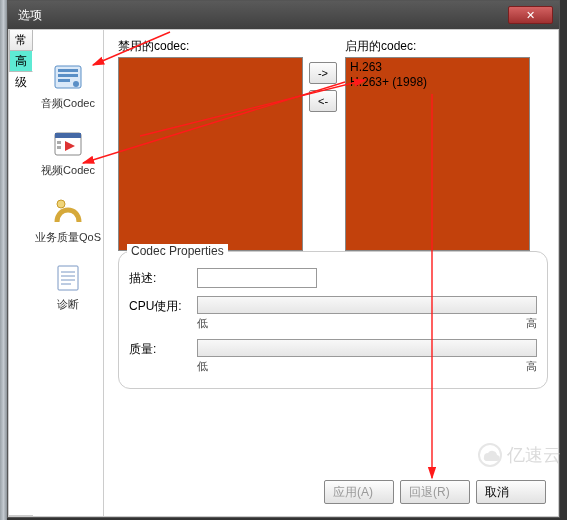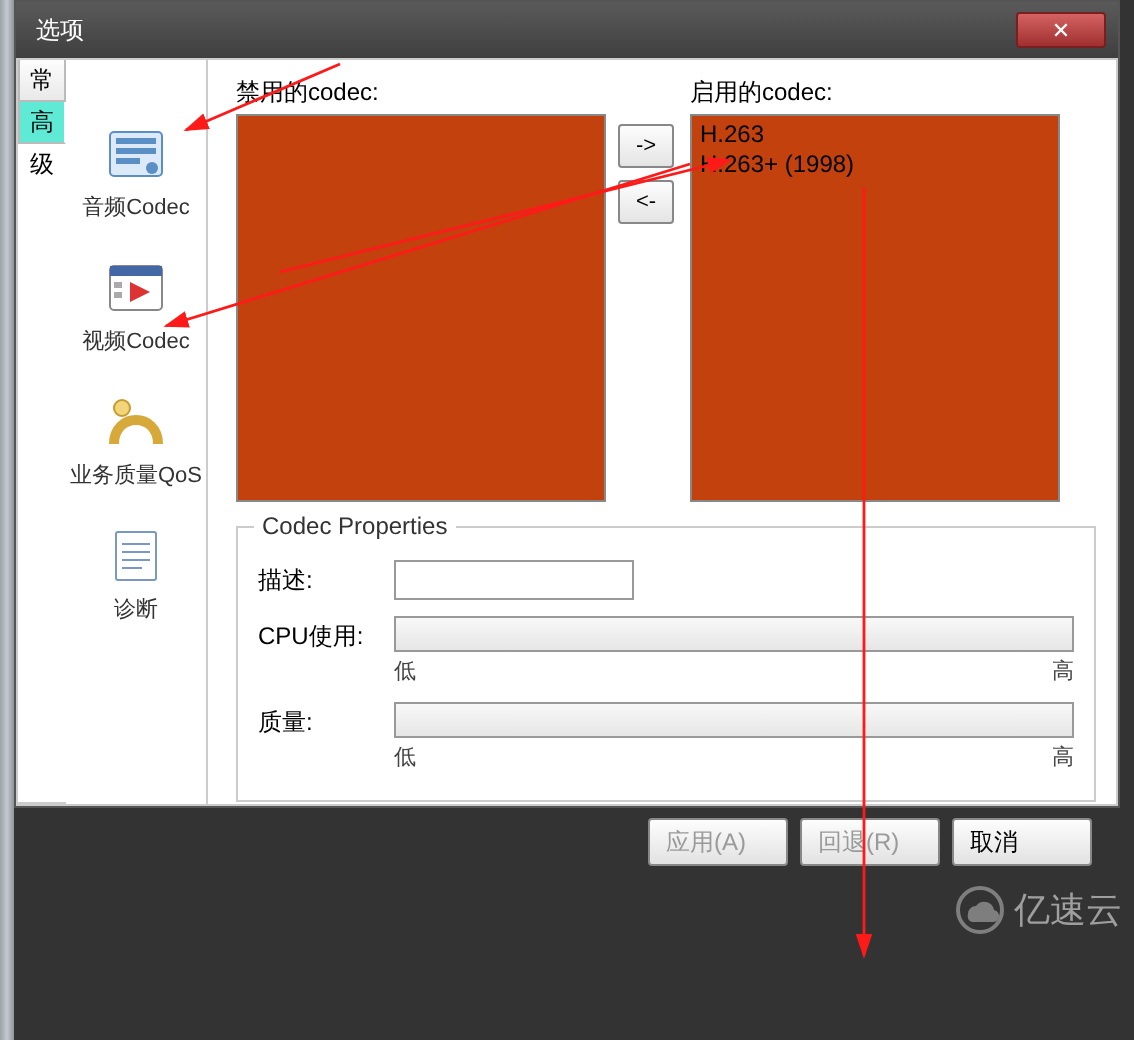--- a/index.html
+++ b/index.html
@@ -1,17 +1,17 @@
 <!DOCTYPE html>
 <html><head>
 <meta charset="utf-8">
 <style>
   * { box-sizing: border-box; margin: 0; padding: 0; }
   body { width: 567px; height: 520px; font-family: "Microsoft YaHei", "SimSun", Tahoma, sans-serif; font-size: 12px; background: #333; overflow: hidden; position: relative; }
-  .window { position: absolute; left: 7px; top: 0; width: 553px; height: 404px; background: #f0f0f0; border: 1px solid #555; }
+  .window { position: absolute; left: 7px; top: 0; width: 553px; height: 518px; background: #f0f0f0; border: 1px solid #555; }
   .titlebar { height: 28px; background: linear-gradient(to bottom, #5a5a5a, #3f3f3f); color: #fff; display: flex; align-items: center; padding: 0 6px 0 10px; font-size: 12px; }
   .titlebar .title { flex: 1; }
   .close-btn { width: 45px; height: 18px; background: linear-gradient(to bottom, #d46262, #a03030); border: 1px solid #7a1f1f; border-radius: 2px; display: flex; align-items: center; justify-content: center; color: #fff; font-size: 11px; }
   .body { display: flex; height: calc(100% - 28px); background: #fff; border: 1px solid #ccc; margin: 0; }
   
   .leftcol { width: 95px; border-right: 1px solid #ccc; display: flex; flex-direction: row; }
   .tabs { border-bottom: 1px solid #ccc; }
   .tab { height: 21px; line-height: 21px; text-align: center; border: 1px solid #bbb; border-top: none; background: linear-gradient(to bottom, #fdfdfd, #e9e9e9); font-size: 12px; }
   .tab.active { background: #5eead4; border-right-color: #fff; position: relative; }
   .iconlist { flex: 1; padding: 24px 0; }
@@ -21,21 +21,21 @@
   
   .rightpane { flex: 1; padding: 8px 10px 6px 14px; display: flex; flex-direction: column; }
   .codecrow { display: flex; gap: 6px; }
   .codeccol { display: flex; flex-direction: column; }
   .codeccol .label { font-size: 12px; margin-bottom: 2px; }
   .listbox { width: 185px; height: 194px; border: 1px solid #888; background: #c2410c; font-size: 12px; padding: 2px 4px; overflow: hidden; }
   .movebtns { display: flex; flex-direction: column; justify-content: flex-start; gap: 6px; padding-top: 24px; width: 30px; }
   .sqbtn { width: 28px; height: 22px; border: 1px solid #888; background: linear-gradient(to bottom, #fdfdfd, #e4e4e4); border-radius: 2px; font-size: 11px; text-align: center; line-height: 20px; }
   .listitem { line-height: 15px; }
   
-  .group { border: 1px solid #ccc; border-radius: 0; margin-top: 12px; padding: 8px 10px 12px; position: relative; }
+  .group { border: 1px solid #ccc; border-radius: 12px; padding: 8px 10px 12px; position: relative; }
   .group-title { position: absolute; top: -8px; left: 8px; background: #fff; padding: 0 4px; font-size: 12px; color: #333; }
   .proprow { display: flex; align-items: flex-start; margin: 8px 0 2px; }
   .proplabel { width: 68px; line-height: 20px; }
   .textbox { width: 120px; height: 20px; border: 1px solid #999; background: #fff; }
   .slider-area { flex: 1; }
   .slider-track { height: 18px; border: 1px solid #999; background: linear-gradient(to bottom, #f8f8f8, #e6e6e6); }
   .slider-labels { display: flex; justify-content: space-between; font-size: 11px; color: #444; margin-top: 2px; }
   
   .btnrow { display: flex; justify-content: flex-end; gap: 6px; padding: 8px 2px 6px; margin-top: auto; }
   .btn { min-width: 70px; height: 24px; border: 1px solid #888; background: linear-gradient(to bottom, #fdfdfd, #e2e2e2); border-radius: 2px; font-size: 12px; line-height: 22px; padding: 0 8px; }

